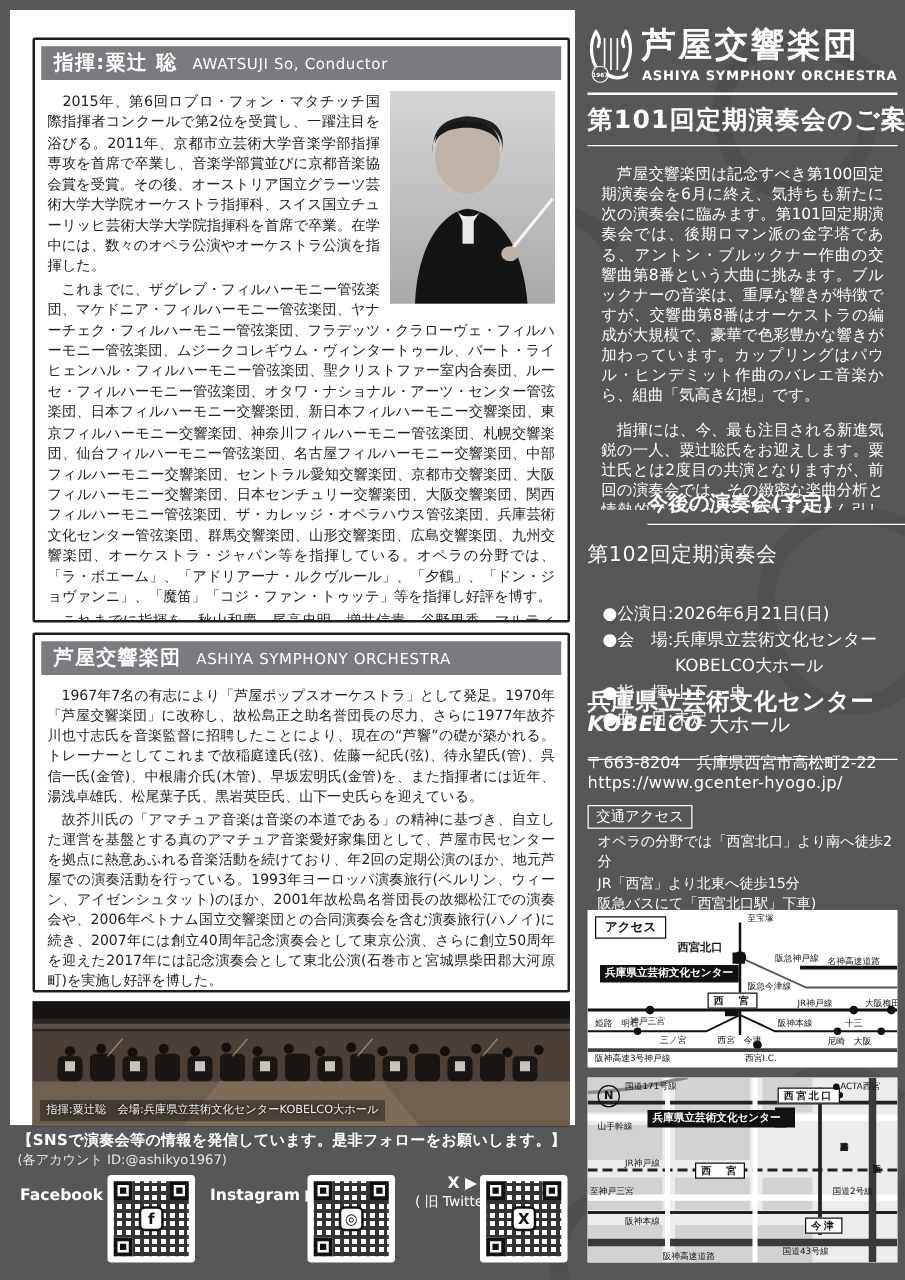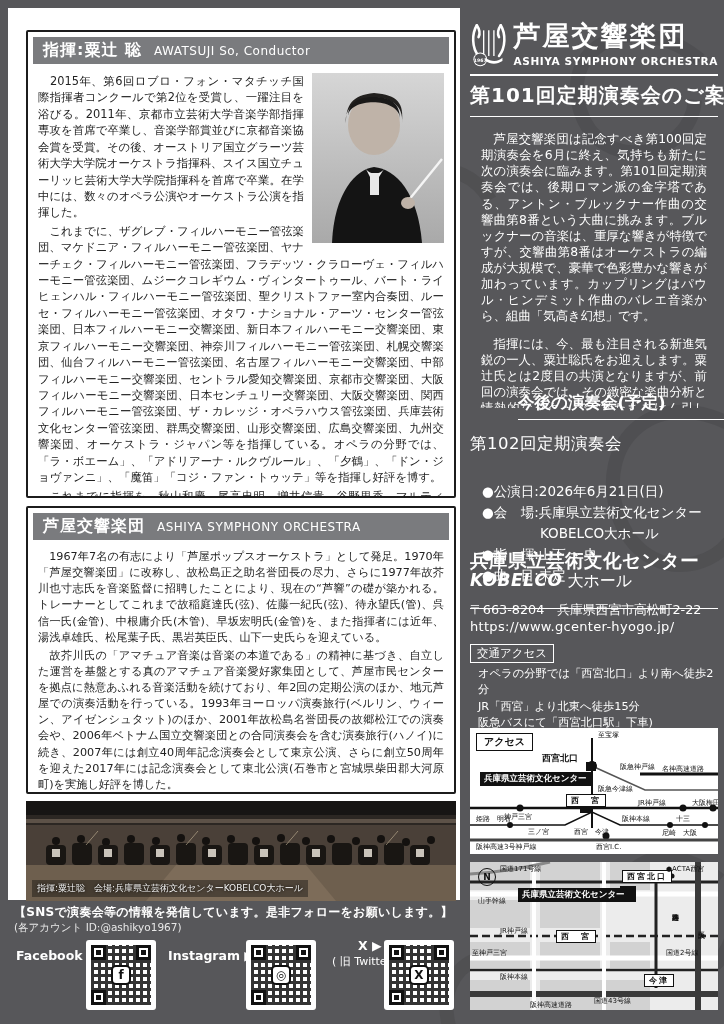--- a/index.html
+++ b/index.html
@@ -373,20 +373,20 @@
     <span class="compass">N</span>
     <span class="map-label black-tag" style="left:48px; top:26px;">兵庫県立芸術文化センター</span>
     <span class="map-label station-box" style="left:152px; top:8px;">西宮北口</span>
     <span class="map-label" style="left:196px; top:2px;">●ACTA西宮</span>
     <span class="map-label" style="left:8px; top:34px;">山手幹線</span>
     <span class="map-label" style="left:30px; top:64px;">JR神戸線</span>
     <span class="map-label station-box" style="left:86px; top:68px;">西　宮</span>
     <span class="map-label" style="left:30px; top:110px;">阪神本線</span>
     <span class="map-label station-box" style="left:174px; top:112px;">今津</span>
     <span class="map-label" style="left:196px; top:86px;">国道2号線</span>
-    <span class="map-label" style="left:124px; top:134px;">国道43号線</span>
+    <span class="map-label" style="left:156px; top:134px;">国道43号線</span>
     <span class="map-label" style="left:60px; top:138px;">阪神高速道路</span>
     <span class="map-label" style="left:200px; top:46px; writing-mode:vertical-rl;">名神高速道路</span>
     <span class="map-label" style="left:30px; top:2px;">国道171号線</span>
     <span class="map-label" style="left:2px; top:86px;">至神戸三宮</span>
     <span class="map-label" style="left:226px; top:64px; writing-mode:vertical-rl;">至大阪</span>
   </div>
 </div>
 
 </body></html>

